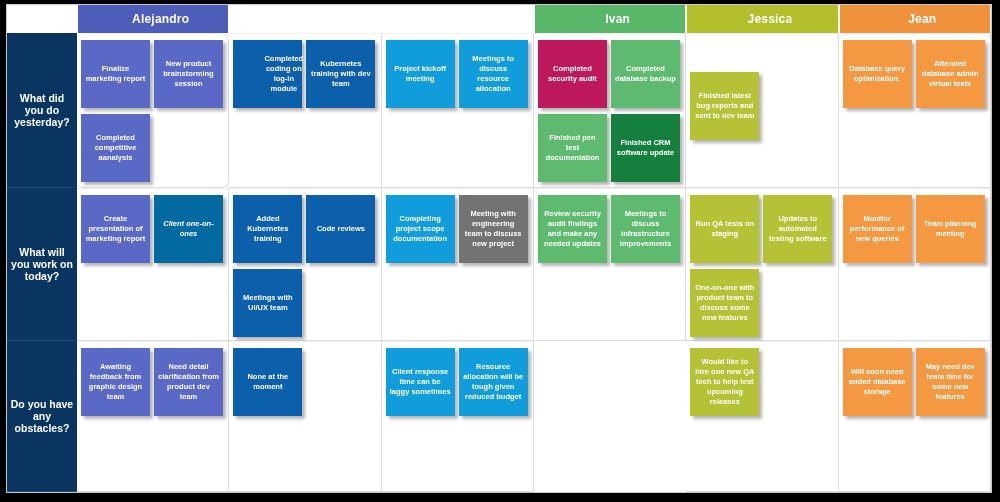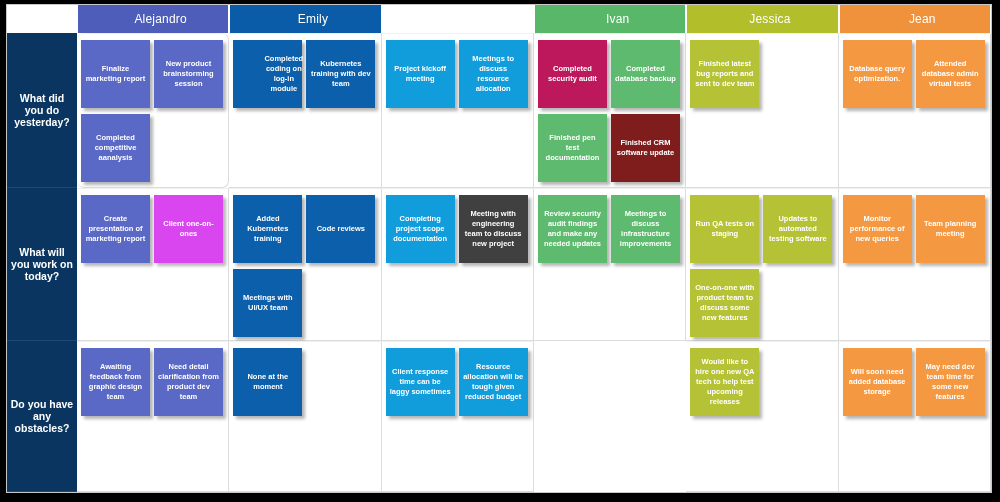--- a/index.html
+++ b/index.html
@@ -31,21 +31,21 @@
     grid-row: 1;
     grid-column: 1;
     background: #ffffff;
   }
   .member-header {
     display: flex;
     align-items: center;
     justify-content: center;
     color: #ffffff;
     font-size: 12px;
-    font-weight: normal;
+    font-weight: bold;
     margin: 0 1px;
     letter-spacing: 0.2px;
     padding-left: 15px;
   }
   .question-cell {
     grid-column: 1;
     background: #0a3560;
     color: #ffffff;
     font-size: 10.5px;
     font-weight: bold;
@@ -85,21 +85,20 @@
     cursor: pointer;
   }
 </style>
 </head>
 <body>
 
 <div class="page">
   <div class="board" id="board">
     <div class="corner-cell"></div>
   <div class="member-header" style="grid-area: 1 / 2; background: rgb(77, 93, 185);">Alejandro</div>
-      <div class="member-header" style="grid-area: 1 / 3; background: rgb(10, 92, 169);">Emily</div>
       <div class="member-header" style="grid-area: 1 / 4; background: rgb(12, 153, 217); margin-top: 39px;">Charlie</div>
       <div class="member-header" style="grid-area: 1 / 5; background: rgb(88, 183, 104);">Ivan</div>
       <div class="member-header" style="grid-area: 1 / 6; background: rgb(178, 191, 43);">Jessica</div>
       <div class="member-header" style="grid-area: 1 / 7; background: rgb(240, 146, 60);">Jean</div>
       <div class="question-cell" style="grid-row: 2;">What did you do yesterday?</div>
       <div class="question-cell" style="grid-row: 3;">What will you work on today?</div>
       <div class="question-cell" style="grid-row: 4;">Do you have any obstacles?</div>
       <div class="grid-cell" style="grid-area: 2 / 2; border-radius: 7px;">
         <div class="sticky-card" style="background: rgb(90, 104, 198);">Finalize marketing report</div>
         <div class="sticky-card" style="background: rgb(90, 104, 198);">New product brainstorming session</div>
@@ -110,41 +109,41 @@
         <div class="sticky-card" style="background: rgb(12, 95, 171);">Kubernetes training with dev team</div>
       </div>
       <div class="grid-cell" style="grid-area: 2 / 4;">
         <div class="sticky-card" style="background: rgb(17, 156, 219);">Project kickoff meeting</div>
         <div class="sticky-card" style="background: rgb(17, 156, 219);">Meetings to discuss resource allocation</div>
       </div>
       <div class="grid-cell" style="grid-area: 2 / 5;">
         <div class="sticky-card" style="background: #be185d;">Completed security audit</div>
         <div class="sticky-card" style="background: rgb(94, 186, 110);">Completed database backup</div>
         <div class="sticky-card" style="background: rgb(94, 186, 110);">Finished pen test documentation</div>
-        <div class="sticky-card" style="background: #7f1d1d;">Finished CRM software update</div>
+        <div class="sticky-card" style="background: #15803d;">Finished CRM software update</div>
       </div>
       <div class="grid-cell" style="grid-area: 2 / 6;">
-        <div class="sticky-card" style="background: rgb(181, 194, 53);">Finished latest bug reports and sent to dev team</div>
+        <div class="sticky-card" style="background: rgb(181, 194, 53); margin-top: 32px;">Finished latest bug reports and sent to dev team</div>
       </div>
       <div class="grid-cell" style="grid-area: 2 / 7;">
         <div class="sticky-card" style="background: rgb(244, 152, 65);">Database query optimization.</div>
         <div class="sticky-card" style="background: rgb(244, 152, 65);">Attended database admin virtual tests</div>
       </div>
       <div class="grid-cell" style="grid-area: 3 / 2;">
         <div class="sticky-card" style="background: rgb(90, 104, 198);">Create presentation of marketing report</div>
-        <div class="sticky-card" style="background: #d946ef;">Client one-on-ones</div>
+        <div class="sticky-card" style="background: #0369a1; font-style: italic;">Client one-on-ones</div>
       </div>
       <div class="grid-cell" style="grid-area: 3 / 3;">
         <div class="sticky-card" style="background: rgb(12, 95, 171);">Added Kubernetes training</div>
         <div class="sticky-card" style="background: rgb(12, 95, 171);">Code reviews</div>
         <div class="sticky-card" style="background: rgb(12, 95, 171);">Meetings with UI/UX team</div>
       </div>
       <div class="grid-cell" style="grid-area: 3 / 4;">
         <div class="sticky-card" style="background: rgb(17, 156, 219);">Completing project scope documentation</div>
-        <div class="sticky-card" style="background: #404040;">Meeting with engineering team to discuss new project</div>
+        <div class="sticky-card" style="background: #737373;">Meeting with engineering team to discuss new project</div>
       </div>
       <div class="grid-cell" style="grid-area: 3 / 5;">
         <div class="sticky-card" style="background: rgb(94, 186, 110);">Review security audit findings and make any needed updates</div>
         <div class="sticky-card" style="background: rgb(94, 186, 110);">Meetings to discuss infrastructure improvements</div>
       </div>
       <div class="grid-cell" style="grid-area: 3 / 6;">
         <div class="sticky-card" style="background: rgb(181, 194, 53);">Run QA tests on staging</div>
         <div class="sticky-card" style="background: rgb(181, 194, 53);">Updates to automated testing software</div>
         <div class="sticky-card" style="background: rgb(181, 194, 53);">One-on-one with product team to discuss some new features</div>
       </div>

